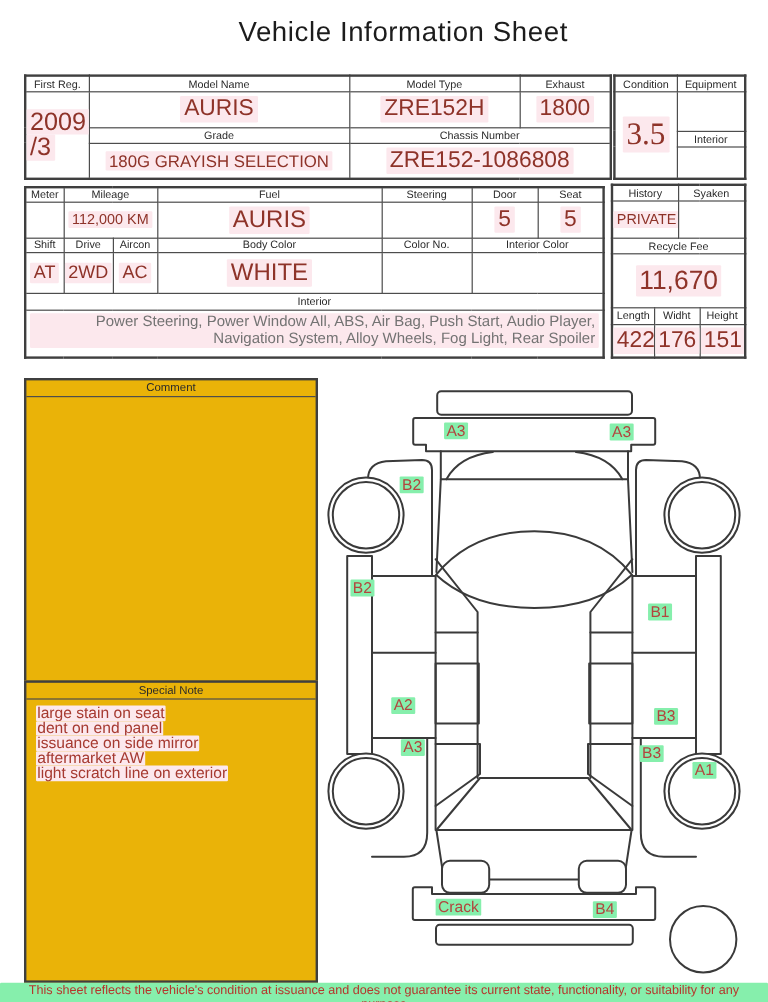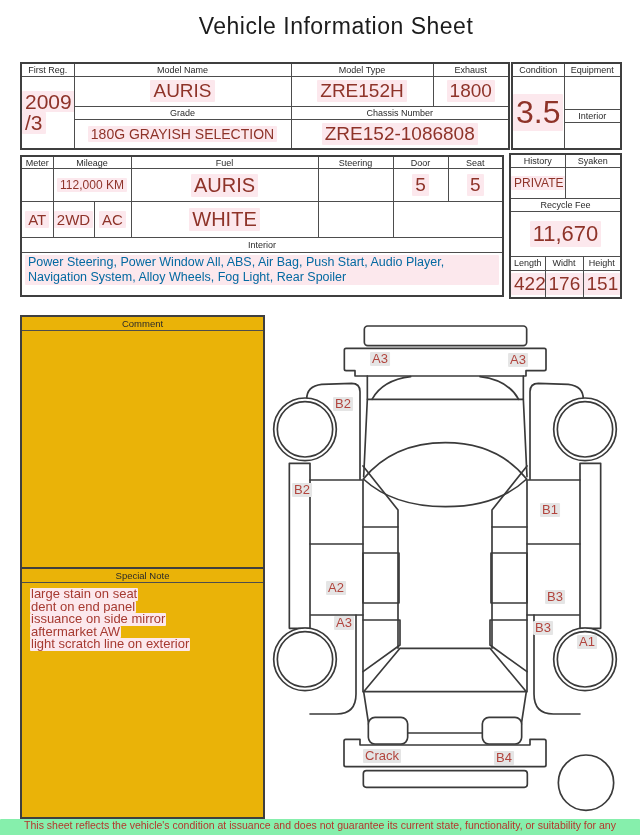--- a/index.html
+++ b/index.html
@@ -11,43 +11,43 @@
 
   table{border-collapse:collapse;table-layout:fixed;position:absolute;background:#fff;}
   table{border:2px solid #3f3f3f;}
   th,td{border:1px solid #4d4d4d;padding:0;overflow:hidden;white-space:nowrap;}
   th{font-weight:normal;font-size:9px;color:#2a2a2a;text-align:center;}
   td{text-align:center;vertical-align:middle;}
   .val{color:#8e3329;}
   .hl{background:#fce8ed;display:inline-block;padding:0 3px;border-radius:1px;}
   .fs12{font-size:12px;} .fs14{font-size:14px;} .fs15{font-size:15px;}
   .fs19{font-size:19px;} .fs20{font-size:20px;} .fs21{font-size:21px;}
-  .fs22{font-size:22px;} .fs26{font-size:32px;}
+  .fs22{font-size:22px;} .fs26{font-size:26px;font-family:Liberation Serif, serif;}
 
   #t1l{left:20px;top:62px;width:488px;height:86px;}
   #t1r{left:511px;top:62px;width:109px;height:86px;}
   #t2l{left:20px;top:155px;width:482px;height:142px;}
   #t2r{left:509px;top:153px;width:111px;height:144px;}
 
   .firstreg{text-align:left;line-height:1.02;padding-left:0;}
-  .equip{ text-align:left;vertical-align:top;padding:2px 3px;white-space:normal;
-          font-size:12.5px;line-height:1.18;color:#0369a1;}
+  .equip{ text-align:right;vertical-align:top;padding:2px 3px;white-space:normal;
+          font-size:12.5px;line-height:1.18;color:#737373;}
 
   .box{position:absolute;border:2px solid #3f3f3f;background:#eab308;}
   #commentBox{left:20px;top:315px;width:241px;height:250px;}
   #noteBox{left:20px;top:567px;width:241px;height:248px;}
   .boxhead{height:13px;border-bottom:1px solid #4d4d4d;text-align:center;
            font-size:9.5px;color:#2a2a2a;line-height:13px;}
   .notelines{padding:5px 8px;color:#a63a31;font-size:13px;line-height:12.6px;}
   .noteline{white-space:nowrap;}
   .noteline .hl{padding:0 1px;}
 
   #diagram{position:absolute;left:260px;top:310px;width:380px;height:510px;}
   .dlbl{position:absolute;transform:translate(-50%,-50%);font-size:13px;line-height:14px;
-        color:#b2453e;background:#e5e5e5;padding:0 2px;border-radius:1px;white-space:nowrap;}
+        color:#b2453e;background:#86efac;padding:0 2px;border-radius:1px;white-space:nowrap;}
 
   .disclaimer{position:absolute;top:819px;left:0;width:100%;text-align:center;
               font-size:10.5px;color:#b5362c;}
   .disclaimer .hl{padding:0 6px;background:#86efac;}
 </style>
 </head>
 <body>
 
 <div class="sheet">
 
@@ -129,20 +129,28 @@
       <th>Door</th>
       <th>Seat</th>
     </tr>
     <tr style="height:30px">
       <td></td>
       <td colspan="2" class="val fs12"><span class="hl">112,000 KM</span></td>
       <td class="val fs20"><span class="hl">AURIS</span></td>
       <td></td>
       <td class="val fs19"><span class="hl">5</span></td>
       <td class="val fs19"><span class="hl">5</span></td>
+    </tr>
+    <tr style="height:12px">
+      <th>Shift</th>
+      <th>Drive</th>
+      <th>Aircon</th>
+      <th>Body Color</th>
+      <th>Color No.</th>
+      <th colspan="2">Interior Color</th>
     </tr>
     <tr style="height:34px">
       <td class="val fs15"><span class="hl">AT</span></td>
       <td class="val fs15"><span class="hl">2WD</span></td>
       <td class="val fs15"><span class="hl">AC</span></td>
       <td class="val fs20"><span class="hl">WHITE</span></td>
       <td></td>
       <td colspan="2"></td>
     </tr>
     <tr style="height:14px">

